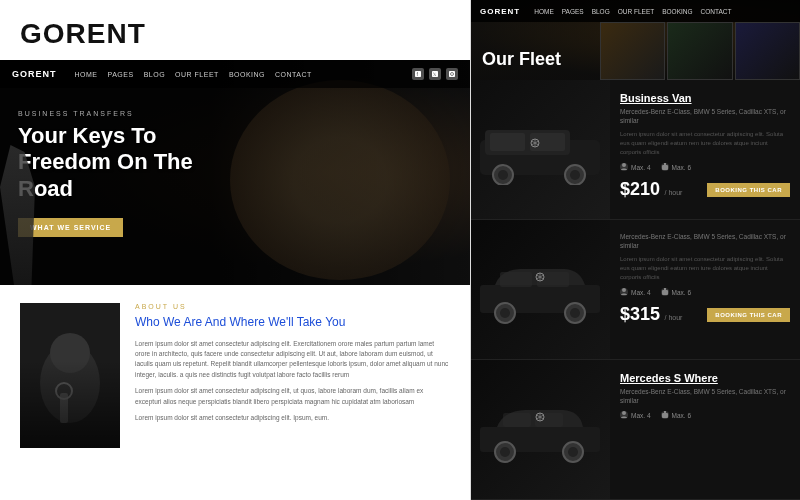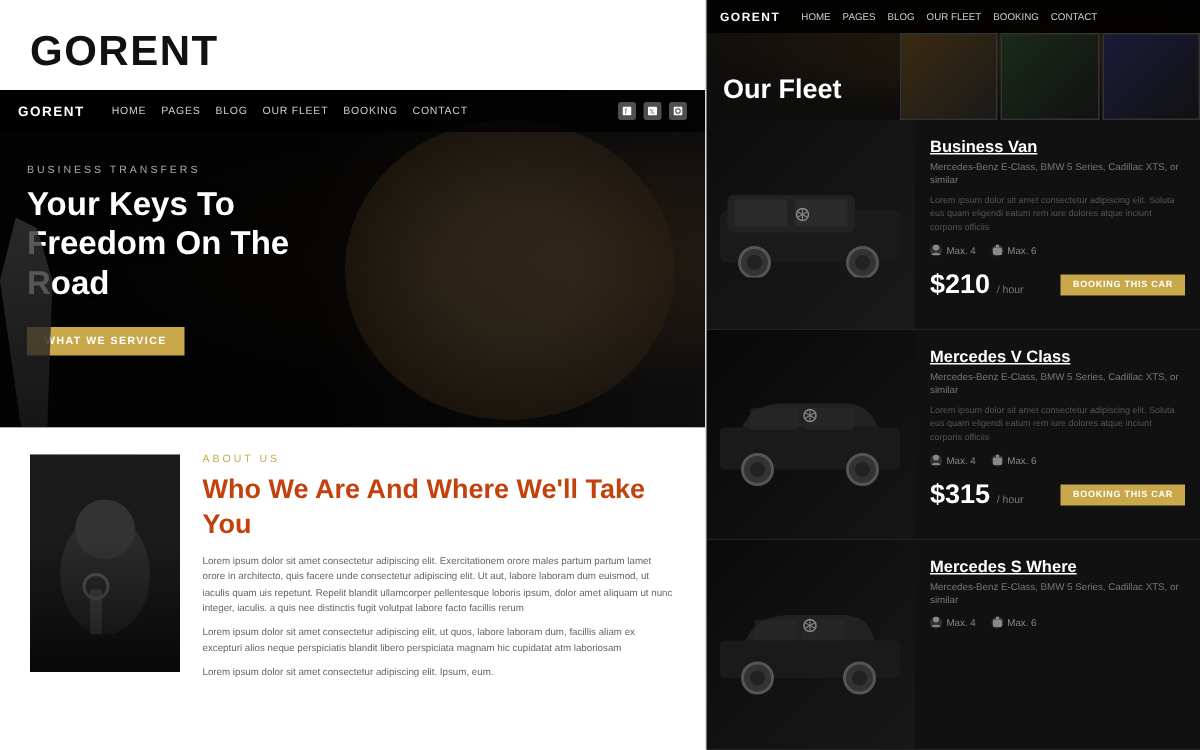--- a/index.html
+++ b/index.html
@@ -169,23 +169,23 @@
       flex: 1;
     }
     .about-eyebrow {
       color: #c8a84b;
       font-size: 7px;
       text-transform: uppercase;
       letter-spacing: 2px;
       margin-bottom: 5px;
     }
     .about-heading {
-      font-size: 18px;
-      font-weight: 700;
-      color: #c2410c;
+      font-size: 12px;
+      font-weight: 400;
+      color: #1d4ed8;
       line-height: 1.3;
       margin-bottom: 8px;
     }
     .about-text {
       font-size: 6.5px;
       color: #666;
       line-height: 1.6;
       margin-bottom: 6px;
     }
 
@@ -544,21 +544,20 @@
             <circle cx="100" cy="58" r="10" fill="#333" stroke="#555" stroke-width="2"></circle>
             <circle cx="100" cy="58" r="5" fill="#222"></circle>
             <circle cx="65" cy="22" r="4" fill="none" stroke="#888" stroke-width="1"></circle>
             <line x1="65" y1="18" x2="65" y2="26" stroke="#888" stroke-width="0.7"></line>
             <line x1="61.5" y1="24" x2="68.5" y2="20" stroke="#888" stroke-width="0.7"></line>
             <line x1="61.5" y1="20" x2="68.5" y2="24" stroke="#888" stroke-width="0.7"></line>
           </svg>
         </div>
       </div>
       <div class="car-info">
-        <div class="car-name">Mercedes V Class</div>
         <div class="car-model">Mercedes-Benz E-Class, BMW 5 Series, Cadillac XTS, or similar</div>
         <div class="car-desc">Lorem ipsum dolor sit amet consectetur adipiscing elit. Soluta eus quam eligendi eatum rem iure dolores atque inciunt corporis officiis</div>
         <div class="car-meta">
           <div class="car-meta-item">
             <div class="meta-icon">
               <svg width="8" height="8" viewBox="0 0 8 8">
                   <circle cx="4" cy="2" r="2" fill="#888"></circle>
                   <path d="M1 7c0-2 6-2 6 0" fill="#888"></path>
                 </svg>
             </div>

